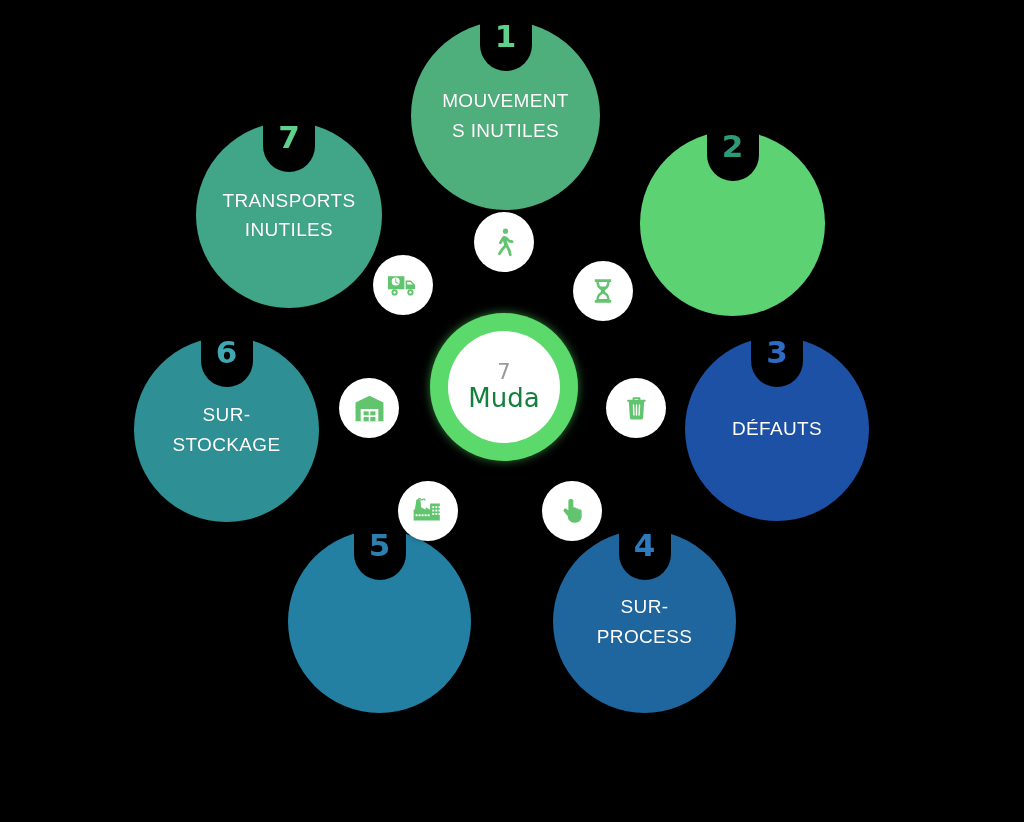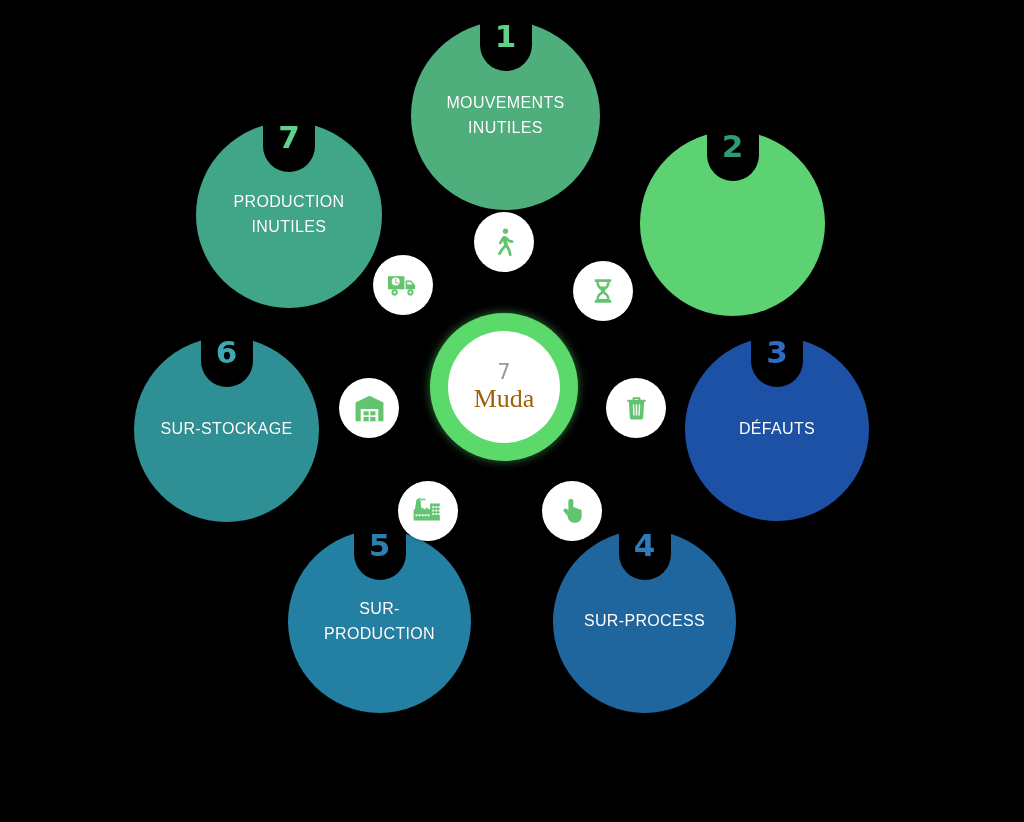--- a/index.html
+++ b/index.html
@@ -28,21 +28,21 @@
     display: flex;
     align-items: center;
     justify-content: center;
     box-sizing: border-box;
   }
   .petal .petal-label {
     position: relative;
     z-index: 2;
     color: #ffffff;
     text-align: center;
-    font-size: 16px;
+    font-size: 19px;
     letter-spacing: 0.35px;
     line-height: 1.55;
     width: 72%;
     word-break: break-word;
     text-shadow: 0 0 1px rgba(0,0,0,0.18);
   }
   .petal .petal-label.bold { font-weight: 400; }
 
   
   .notch {
@@ -149,35 +149,34 @@
     <div class="notch">
       <span class="badge-num" style="color: rgb(44, 123, 190);">4</span>
     </div>
     <div class="petal-label bold">SUR-PROCESS</div>
   </div>
 
   <div class="petal" style="left: 288px; top: 530px; width: 183px; height: 183px; background: rgb(36, 128, 162);">
     <div class="notch">
       <span class="badge-num" style="color: rgb(45, 127, 176);">5</span>
     </div>
-    <div class="petal-label">SUR-PRODUCTION</div>
   </div>
 
   <div class="petal" style="left: 134px; top: 337px; width: 185px; height: 185px; background: rgb(46, 144, 148);">
     <div class="notch">
       <span class="badge-num" style="color: rgb(63, 168, 178);">6</span>
     </div>
     <div class="petal-label">SUR-STOCKAGE</div>
   </div>
 
   <div class="petal" style="left: 196px; top: 122px; width: 186px; height: 186px; background: rgb(65, 165, 135);">
     <div class="notch">
       <span class="badge-num" style="color: rgb(95, 209, 140);">7</span>
     </div>
-    <div class="petal-label">PRODUCTION INUTILES</div>
+    <div class="petal-label">TRANSPORTS INUTILES</div>
   </div>
 
   <div class="icon-bubble" style="left: 474px; top: 212px;">
     <span>
       <svg width="30" height="30" viewBox="0 0 24 24" fill="currentColor" class="ico" style="color: rgb(98, 196, 111);">
         <circle cx="13.2" cy="3.3" r="2.1"></circle>
         <path d="M12.3 7.1c-.9 0-1.6.5-2 1.2L8.1 12.1c-.3.5-.1 1.2.5 1.5.5.3 1.2.1 1.5-.5l1.1-1.9.9 3.1-2.6 3.1-2.1 3.4c-.3.5-.1 1.2.4 1.5.5.3 1.2.1 1.5-.4l2-3.2 2.3-2.6 1.6 3.2.7 3.1c.1.6.7 1 1.3.9.6-.1 1-.7.9-1.3l-.8-3.5c-.04-.2-.1-.35-.2-.5l-2-3.8-.8-3.4 1.6 1.5 2.3.5c.6.12 1.18-.27 1.3-.87.12-.6-.27-1.18-.87-1.3l-1.9-.4-2.3-2.2c-.5-.45-1-.6-1.6-.6z"></path>
       </svg>
     </span>
   </div>
@@ -264,17 +263,17 @@
         <g fill="currentColor">
           <path d="M8.3 5.4h.9v3.4l2.4 1.4-.5.85-2.8-1.65V5.4z"></path>
         </g>
       </svg>
     </span>
   </div>
 
   <div id="center-hub" style="background: rgb(91, 217, 107);">
     <div class="hub-inner" style="background: rgb(255, 255, 255);">
       <div class="hub-top" style="color: rgb(154, 154, 154);">7</div>
-      <div class="hub-bottom" style="color: #a16207; font-family: Liberation Serif, serif;">Muda</div>
+      <div class="hub-bottom" style="color: #15803d;">Muda</div>
     </div>
   </div>
 
 </div>
 
 </body></html>

